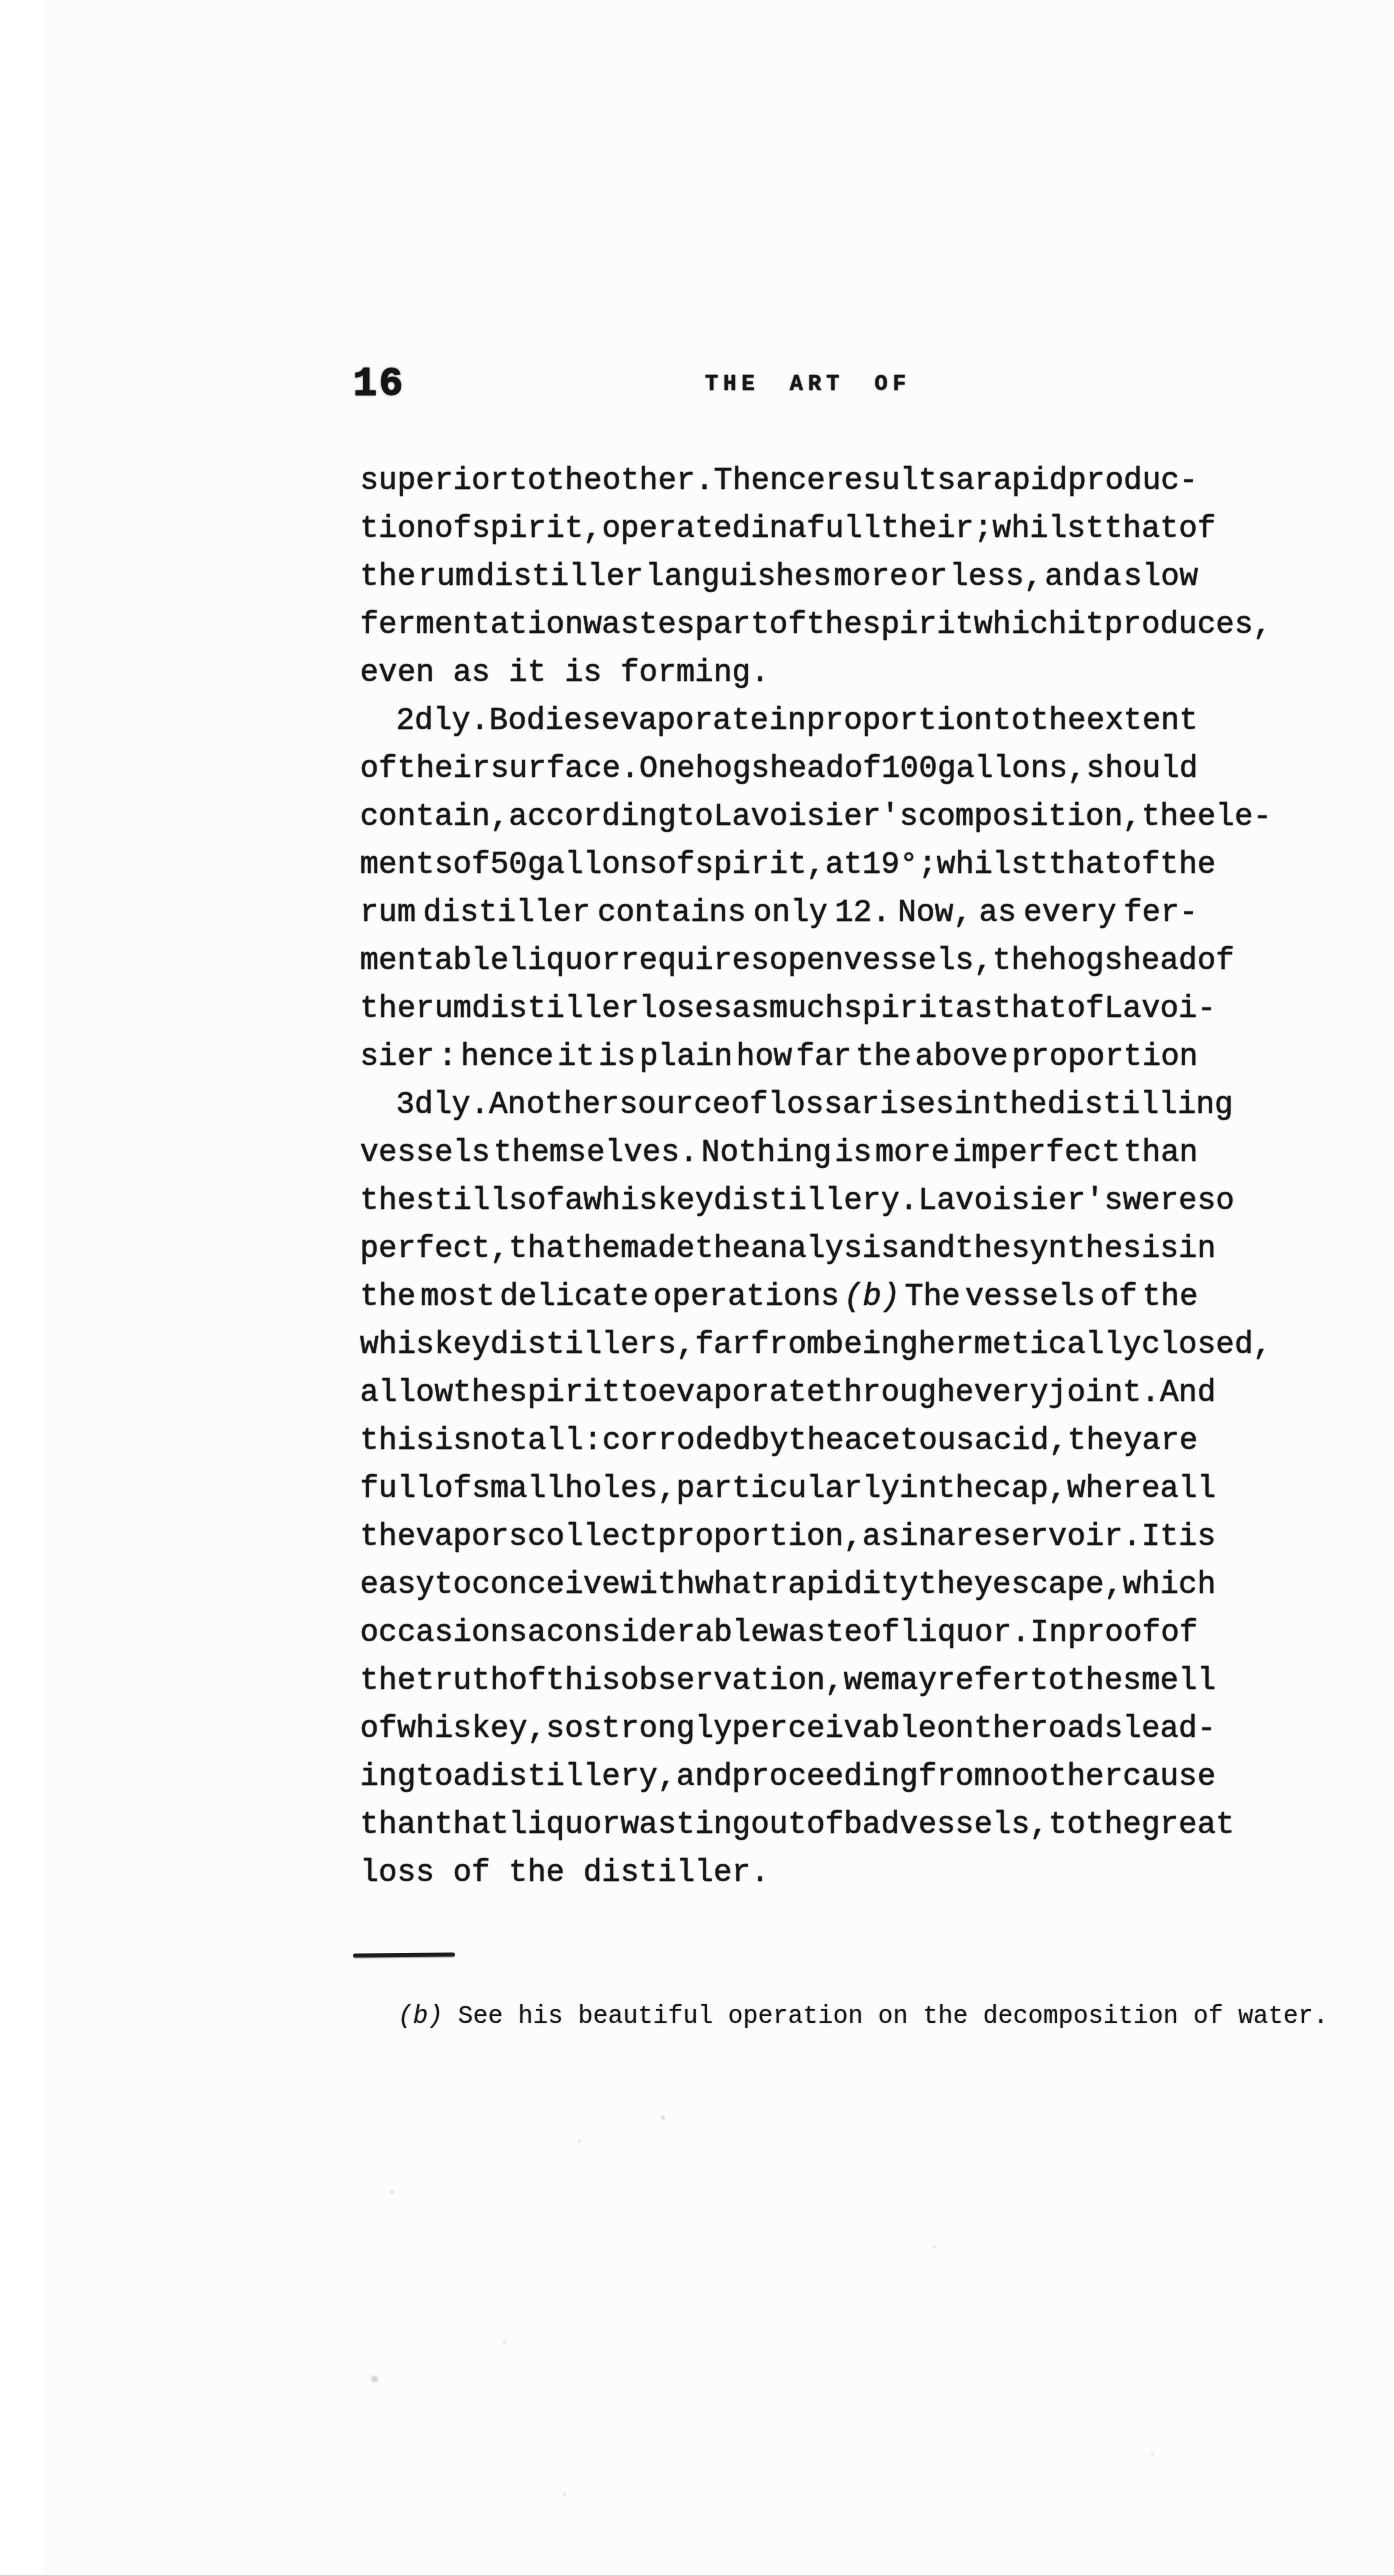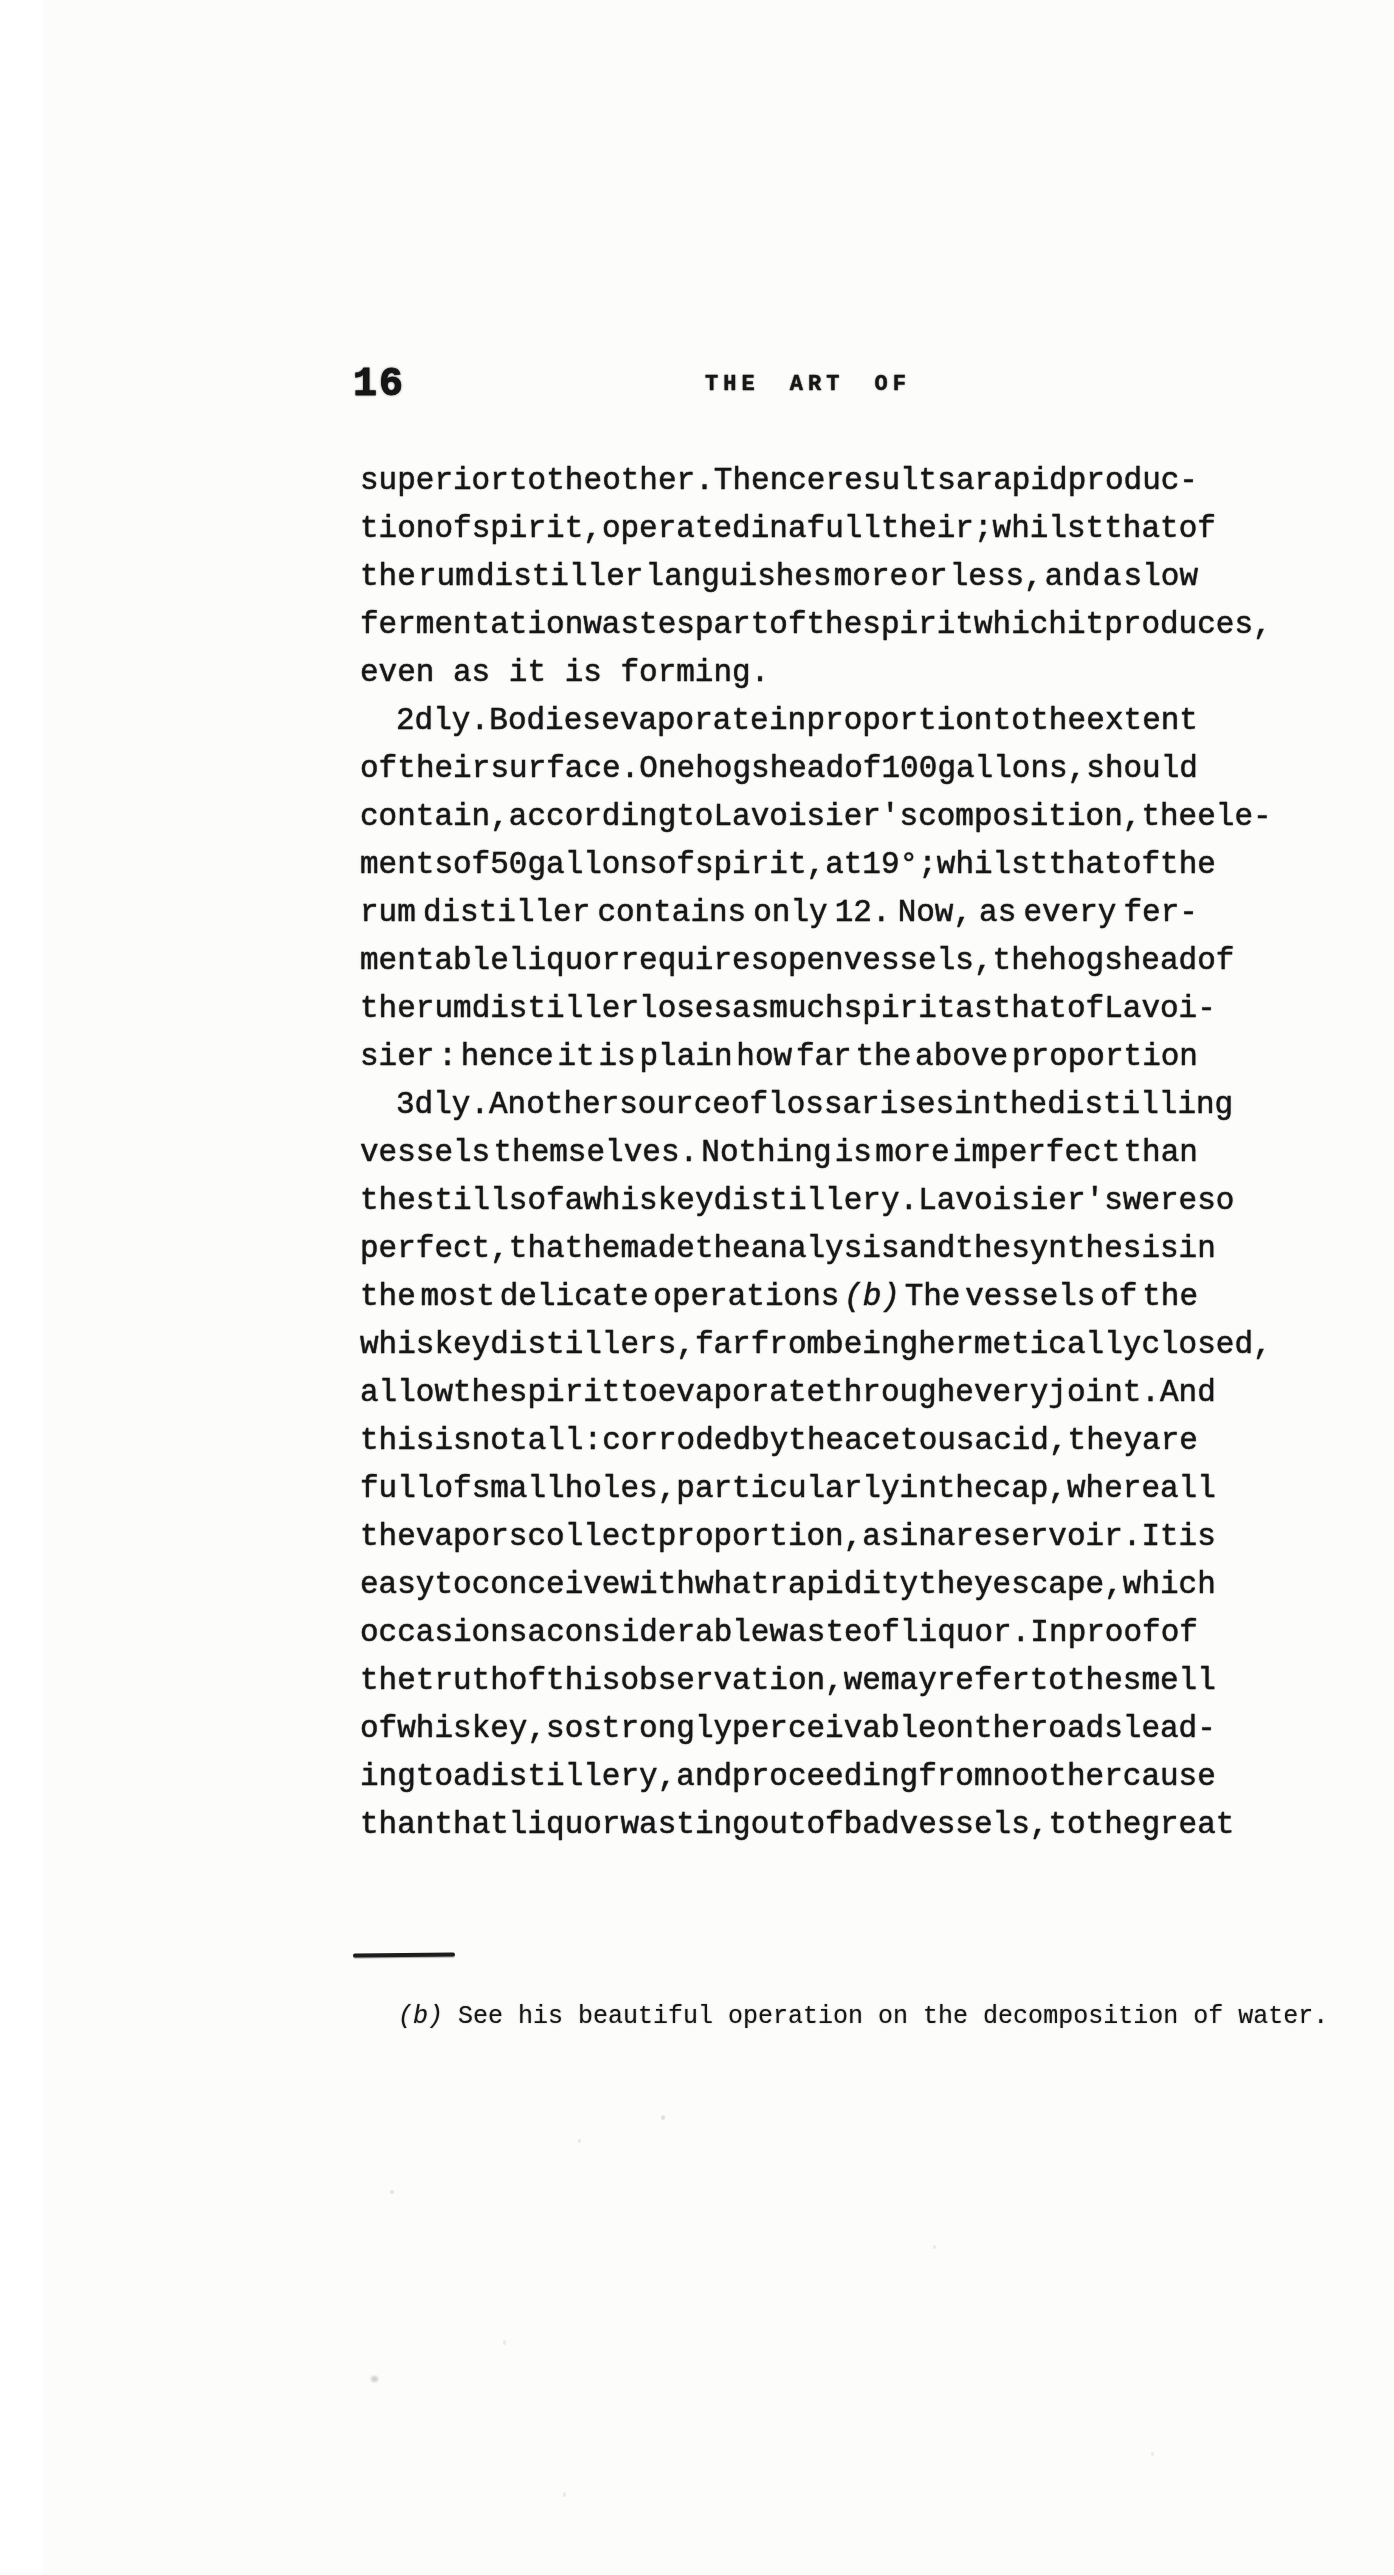--- a/index.html
+++ b/index.html
@@ -423,20 +423,21 @@
         <span>liquor</span>
         <span>wasting</span>
         <span>out</span>
         <span>of</span>
         <span>bad</span>
         <span>vessels,</span>
         <span>to</span>
         <span>the</span>
         <span>great</span>
       </div>
+      <div class="line">loss of the distiller.</div>
     </div>
 
   <div class="footrule"></div>
 
   <div class="footnote">
     <span class="fn-marker it">(b)</span>
     <span>See his beautiful operation on the decomposition of water.</span>
   </div>
 
   <div class="speck s1"></div>

